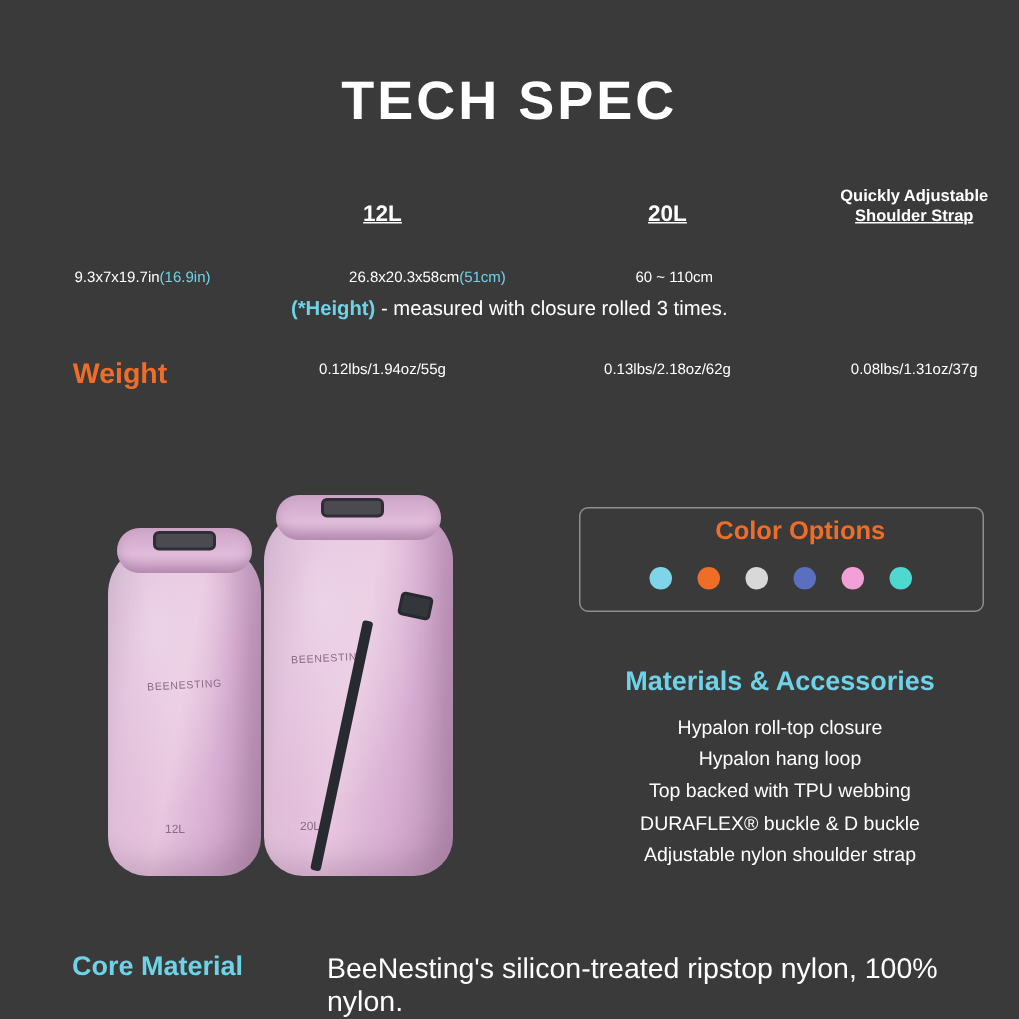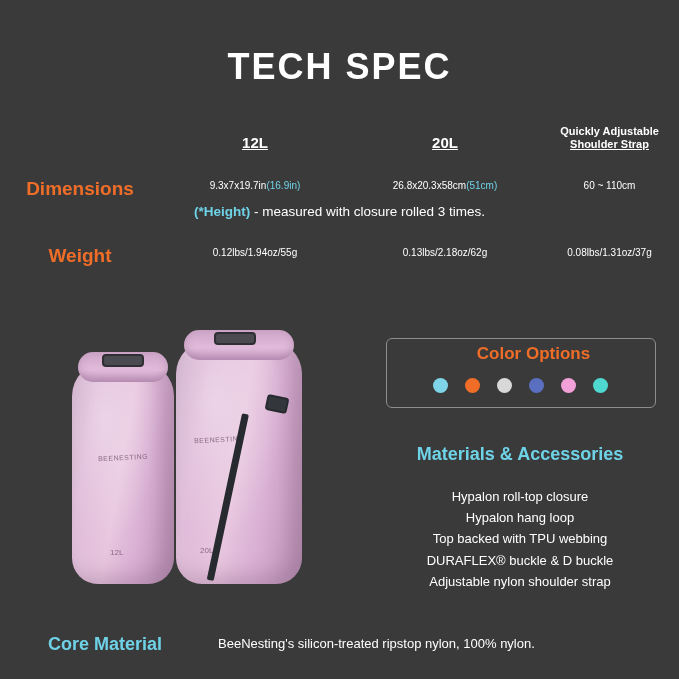--- a/index.html
+++ b/index.html
@@ -224,37 +224,36 @@
     font-size: 18px;
   }
   .mat-list {
     position: absolute;
     left: 380px;
     top: 474px;
     width: 280px;
     text-align: center;
     font-size: 13px;
     line-height: 1.63;
-    margin-top: 12px;
   }
 
   
   .core-label {
     position: absolute;
     left: 48px;
     top: 634px;
     color: #6fd3e8;
     font-weight: bold;
     font-size: 18px;
   }
   .core-text {
     position: absolute;
     left: 218px;
     top: 636px;
-    font-size: 13px;
+    font-size: 19px;
     color: #ffffff;
   }
 </style>
 </head>
 <body>
 
 <div class="page">
 
   <div class="title">TECH SPEC</div>
 
@@ -268,23 +267,20 @@
       <div class="col-b">
         <span class="hdr-text">20L</span>
       </div>
       <div class="col-c">
         <div class="hdr-small">Quickly Adjustable</div>
         <div class="hdr-small"><u>Shoulder Strap</u></div>
       </div>
     </div>
 
     <div class="row dim-row">
-      <div class="col-label">
-        <span class="lbl">Dimensions</span>
-      </div>
       <div class="col-a">
         <div class="val">
           <span>9.3x7x19.7in</span><span class="hl">(16.9in)</span>
         </div>
       </div>
       <div class="col-b">
         <div class="val">
           <span>26.8x20.3x58cm</span><span class="hl">(51cm)</span>
         </div>
       </div>

